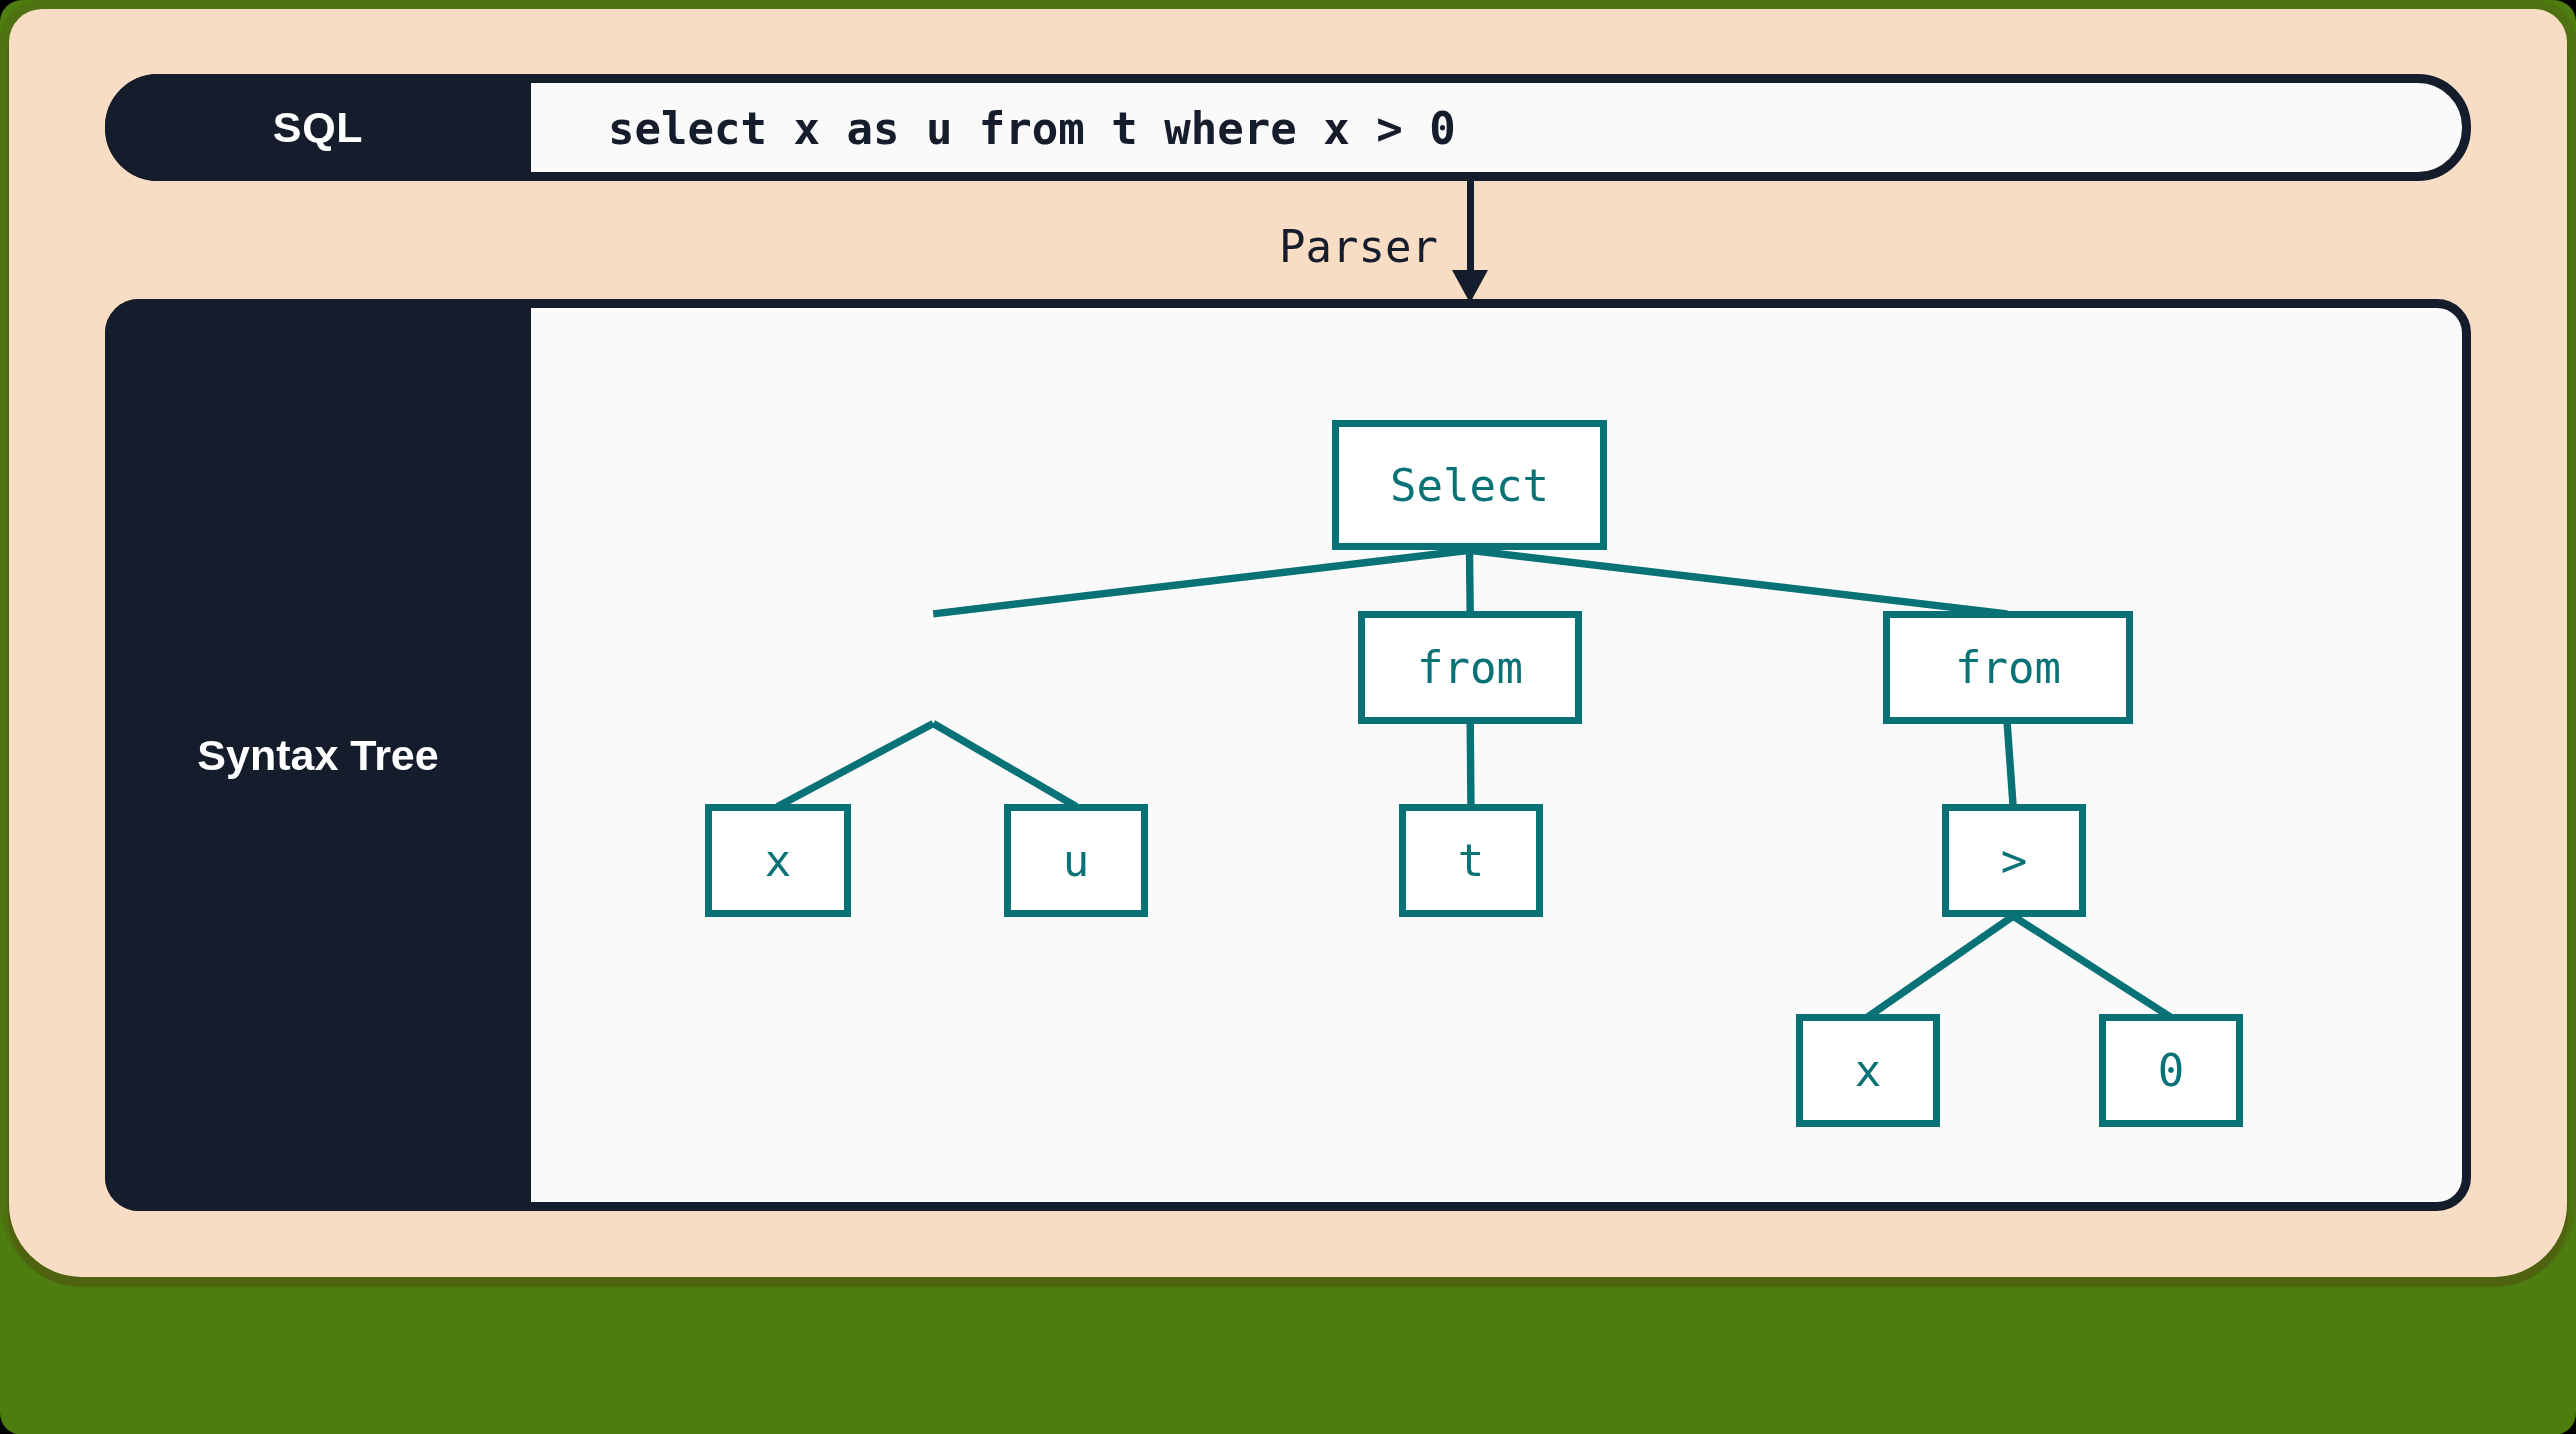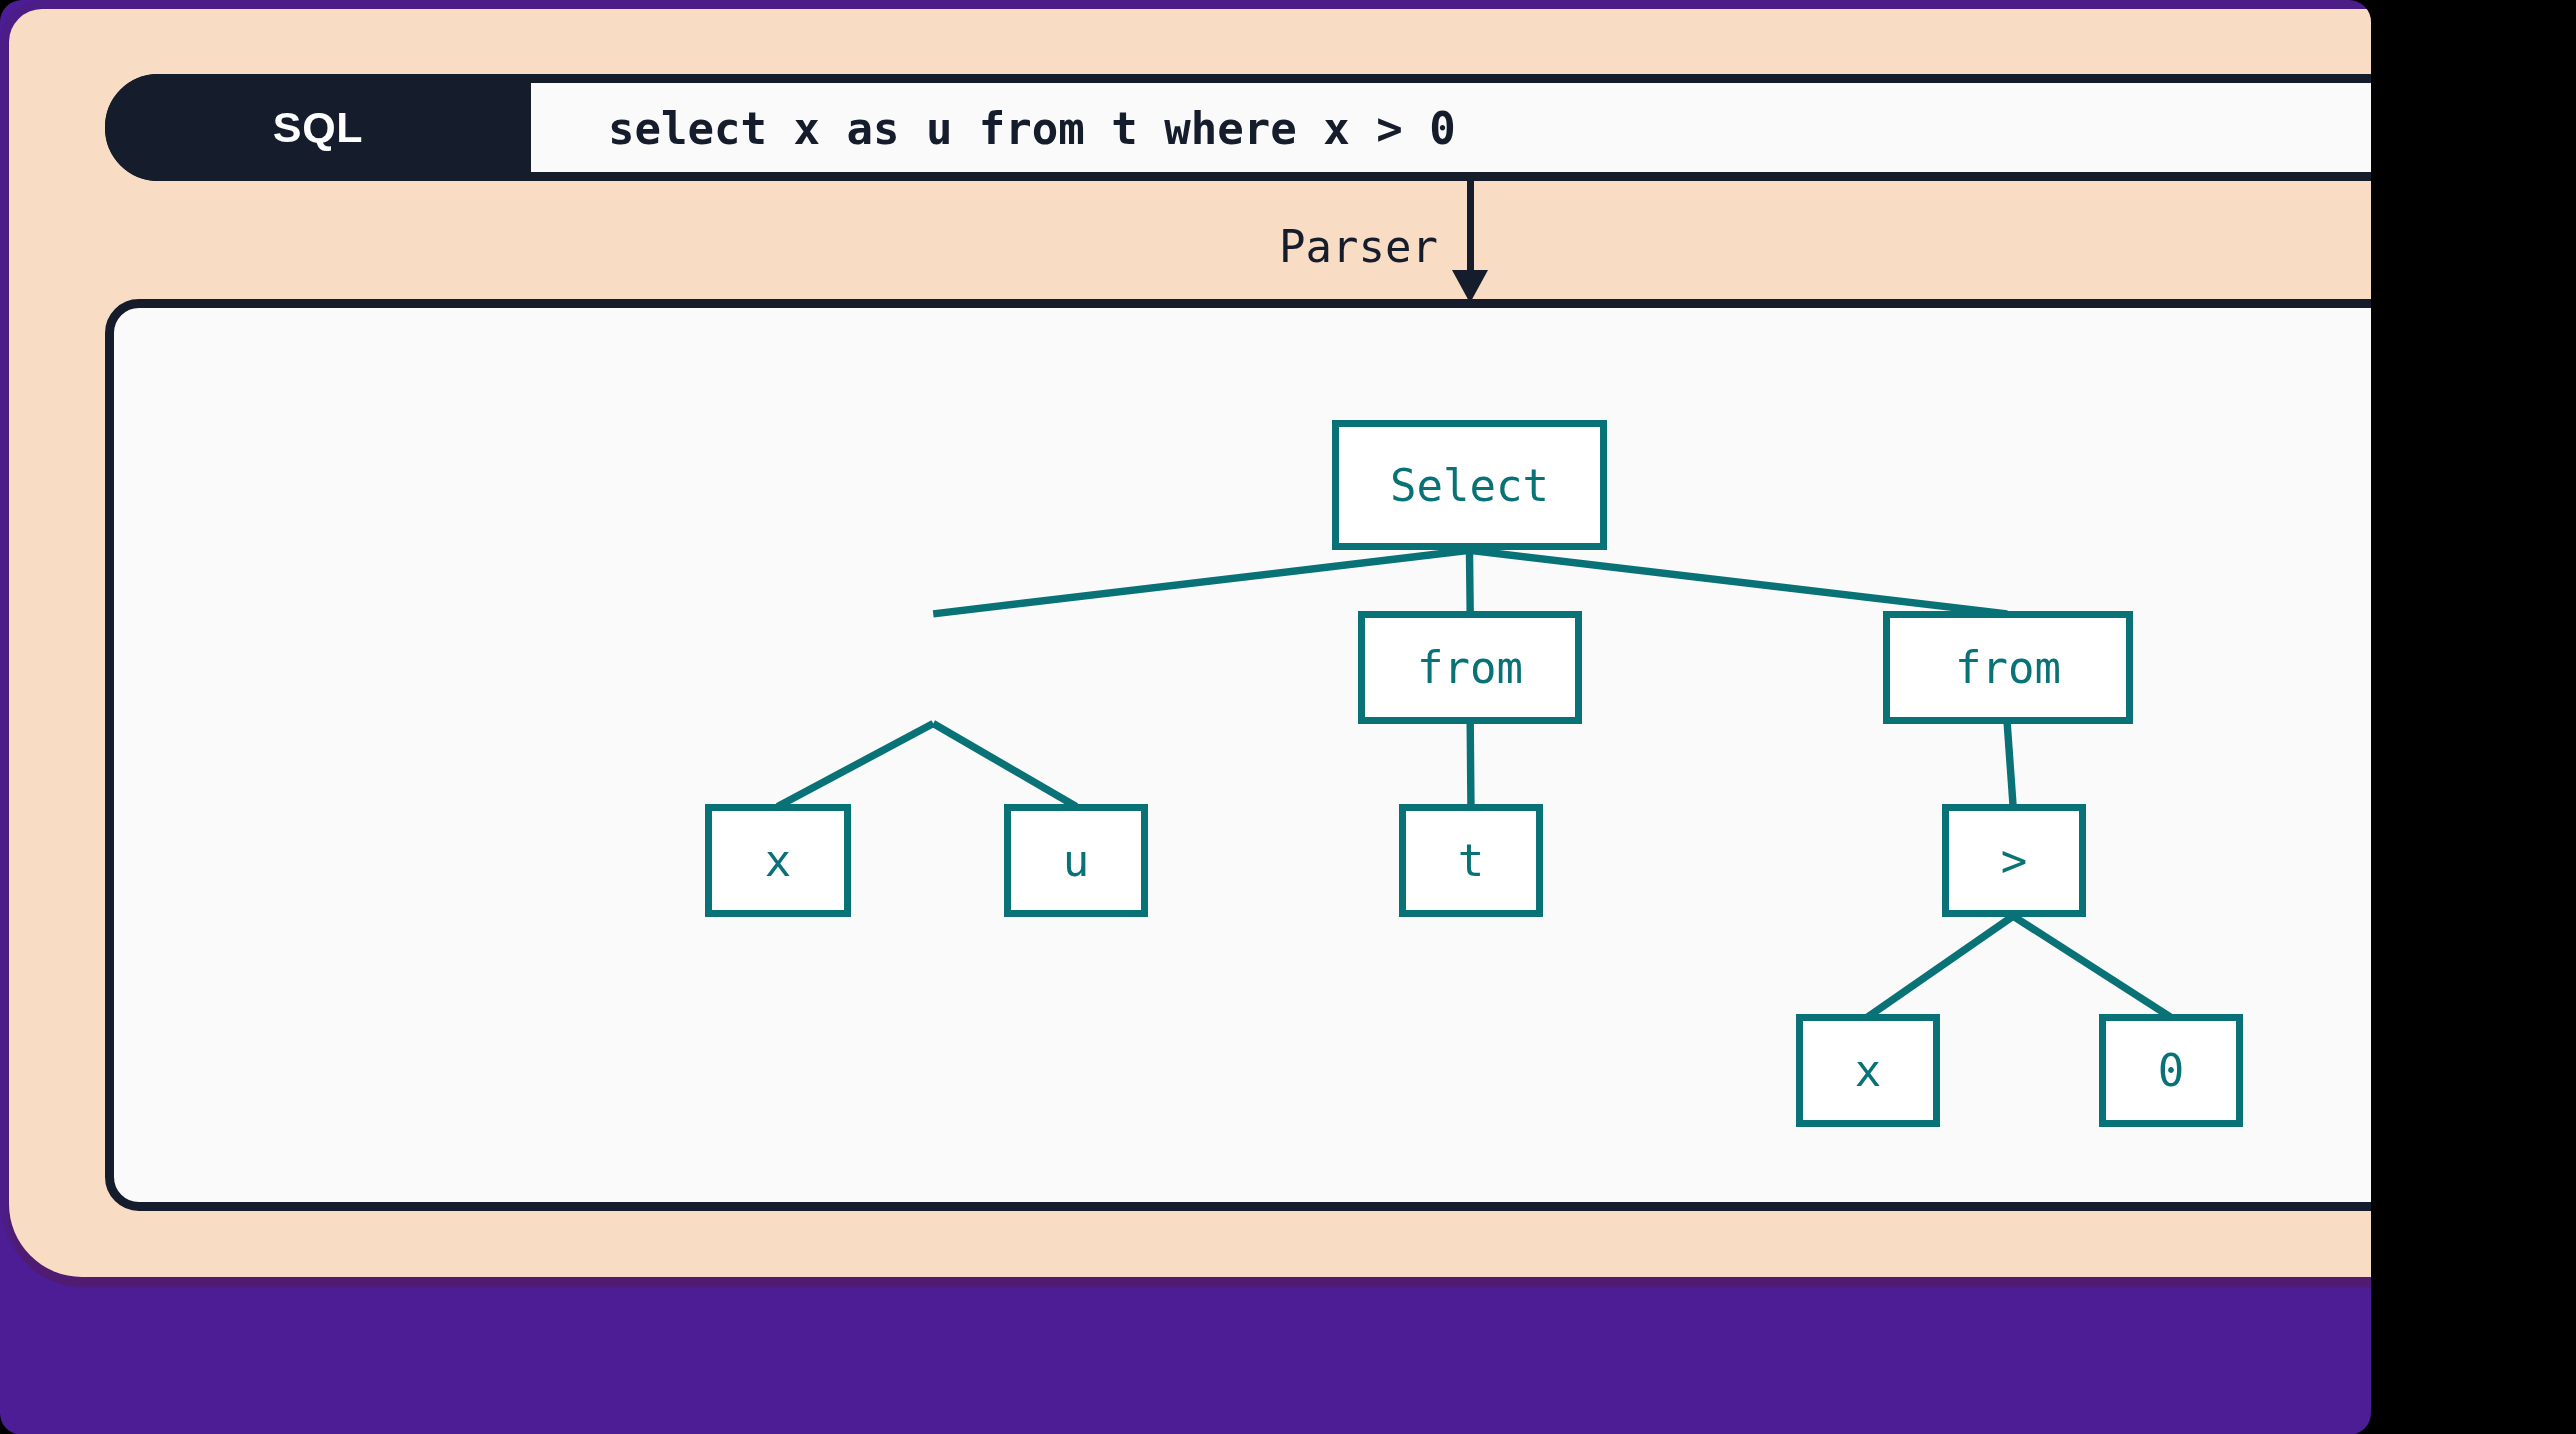--- a/index.html
+++ b/index.html
@@ -1,18 +1,18 @@
 <!DOCTYPE html>
 <html style="font-size:12px"><head>
 <meta charset="utf-8">
 <style>
   html,body { margin:0; padding:0; background:#000; }
   #canvas {
-    position:relative; width:2371px; height:1435px;
-    background:#4c1d95; border-radius:22px; overflow:hidden;
+    position:relative; width:2576px; height:1435px;
+    background:#4d7c0f; border-radius:22px; overflow:hidden;
     font-family:"Liberation Sans", sans-serif;
   }
   
   #peach-panel {
     position:absolute; left:9px; top:9px; width:2558px; height:1268px;
     background:#F8DCC3; border-radius:33px 33px 73px 73px;
     box-shadow: 0 0 0 9px rgba(90,30,15,0.10), 0 9px 0 1.5px rgba(90,30,15,0.18);
   }
 
   
@@ -100,20 +100,23 @@
         <span>SQL</span>
       </div>
       <div class="sql-query">select x as u from t where x &gt; 0</div>
     </div>
 
     <div class="parser-line" style="left:1458px; top:172px;"></div>
     <div class="parser-head" style="left:1443px; top:261px;"></div>
     <div class="parser-label" style="left:1058px; top:212px;">Parser</div>
 
     <div class="tree-box" style="left:96px; top:290px;">
+      <div class="tree-sidebar">
+        <span>Syntax Tree</span>
+      </div>
 
       <div class="tree-area">
         <svg class="tree-edges" width="2348" height="894" viewBox="0 0 3168 1207">
           <g stroke="#087277" stroke-width="10" fill="none">
             <line x1="1829" y1="327" x2="1105" y2="413"></line>
             <line x1="1829" y1="327" x2="1830" y2="413"></line>
             <line x1="1829" y1="327" x2="2555" y2="413"></line>
             <line x1="1105" y1="561" x2="895" y2="673"></line>
             <line x1="1105" y1="561" x2="1298" y2="673"></line>
             <line x1="1830" y1="561" x2="1831" y2="673"></line>

